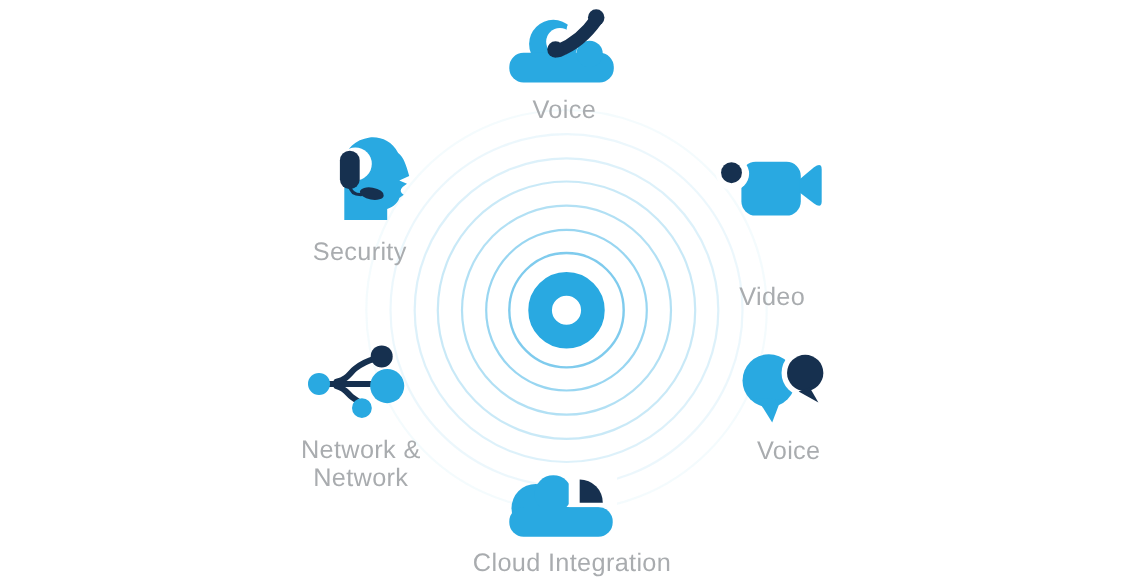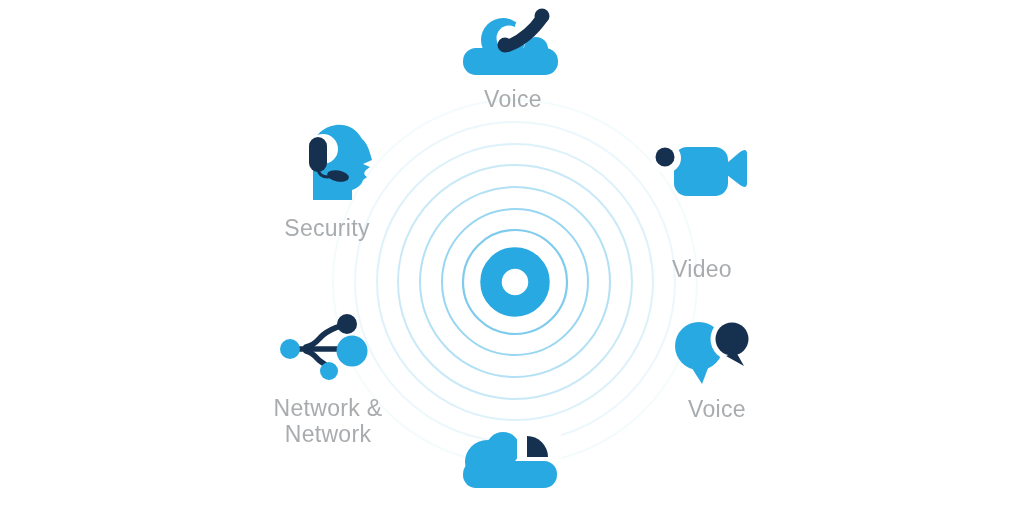--- a/index.html
+++ b/index.html
@@ -79,20 +79,21 @@
   </svg>
   <div class="label" style="left:657px;top:396px;width:120px;">Voice</div>
 
   <svg class="abs" style="left:459px;top:427px;" width="102" height="63" viewBox="459 427 102 63">
     <circle class="fb" cx="487" cy="462" r="22"></circle>
     <circle class="fb" cx="503" cy="449" r="17"></circle>
     <rect class="fb" x="463" y="461" width="94" height="27" rx="13"></rect>
     <rect class="fw" x="517" y="427" width="45" height="34"></rect>
     <path class="fn" d="M 527,457 L 527,436 A 21,21 0 0 1 548,457 Z"></path>
   </svg>
+  <div class="label" style="left:425px;top:498px;width:190px;">Cloud Integration</div>
 
   <svg class="abs" style="left:276px;top:310px;" width="96" height="74" viewBox="276 310 96 74">
     <path class="sn" d="M 291,349 L 350,349" stroke-width="5.5"></path>
     <path class="sn" d="M 306,347 C 316,345 318,339 323,335 C 328,331 334,328 341,326" stroke-width="5.5"></path>
     <path class="sn" d="M 306,351 C 314,353 316,358 320,361 C 324,364 327,366 331,368" stroke-width="5.5"></path>
     <circle class="fn" cx="347" cy="324" r="10"></circle>
     <circle class="fb" cx="352" cy="351" r="15.5"></circle>
     <circle class="fb" cx="290" cy="349" r="10"></circle>
     <circle class="fb" cx="329" cy="371" r="9"></circle>
   </svg>

